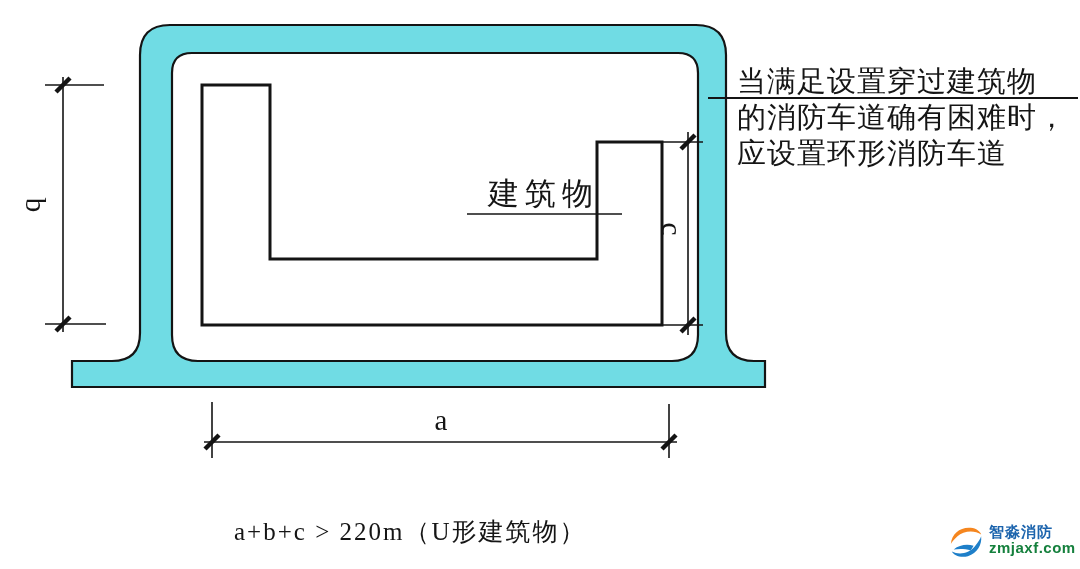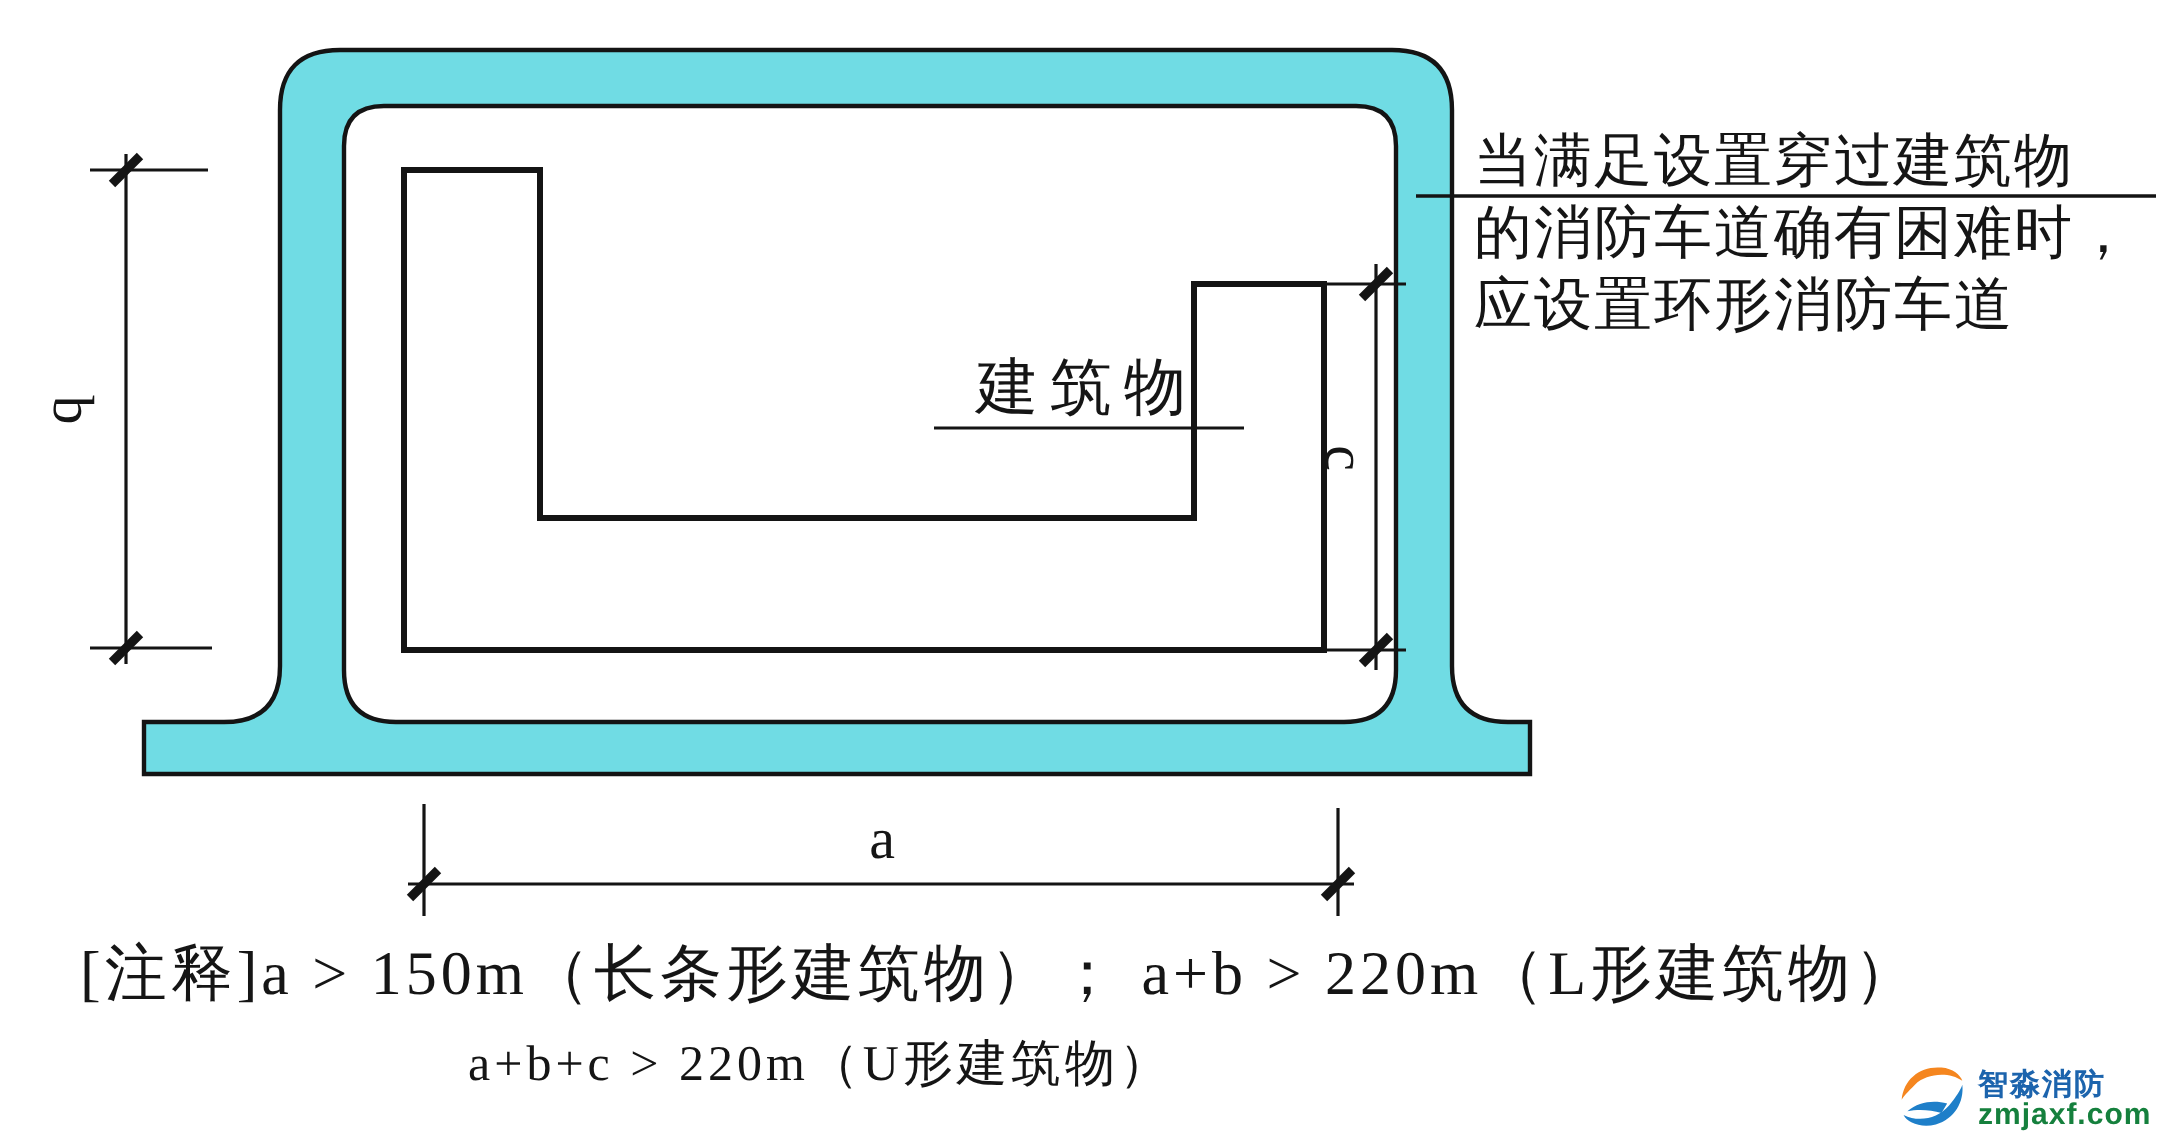--- a/index.html
+++ b/index.html
@@ -19,21 +19,21 @@
   }
   .building-label{
     left:488px;top:173px;font-size:31px;letter-spacing:6px;white-space:nowrap;
   }
   .dim-label{font-size:29px;font-style:normal;}
   .dim-a{left:426px;top:404px;width:30px;text-align:center;}
   .dim-b{left:20px;top:190px;width:34px;height:30px;text-align:center;transform:rotate(90deg);}
   .dim-c{left:656px;top:214px;width:34px;height:30px;text-align:center;transform:rotate(90deg);}
   .note1{left:40px;top:466px;font-size:31px;letter-spacing:2px;white-space:nowrap;}
   .note2{left:234px;top:515px;font-size:25px;letter-spacing:2px;white-space:nowrap;}
-  .logo{left:948px;top:524px;width:130px;height:42px;display:flex;align-items:flex-end;gap:5px;
+  .logo{left:948px;top:524px;width:130px;height:42px;display:flex;align-items:flex-start;gap:5px;
         font-family:"Liberation Sans","DejaVu Sans",sans-serif;}
   .logo-texts{display:flex;flex-direction:column;line-height:1.05;}
   .logo-name{font-size:15px;font-weight:bold;color:#1c64ad;letter-spacing:1px;}
   .logo-domain{font-size:15px;font-weight:bold;color:#15803d;letter-spacing:0.5px;}
 </style>
 </head>
 <body>
 
 <div id="stage">
 
@@ -87,21 +87,20 @@
   <div class="abs cjk dim-label dim-a">a</div>
   <div class="abs cjk dim-label dim-b">b</div>
   <div class="abs cjk dim-label dim-c">c</div>
 
   <div class="abs cjk annotation">
     <div>当满足设置穿过建筑物</div>
     <div>的消防车道确有困难时，</div>
     <div>应设置环形消防车道</div>
   </div>
 
-  <div class="abs cjk note1">[注释]a &gt; 150m（长条形建筑物）； a+b &gt; 220m（L形建筑物）</div>
   <div class="abs cjk note2">a+b+c &gt; 220m（U形建筑物）</div>
 
   <div class="abs logo">
     <span style="display:inline-block;width:36px;height:36px;">
       <svg width="36" height="36" viewBox="0 0 38 38">
         <path fill="#f5861f" d="M3,21 C4,10 13,3 24,4 C30,4.5 34,8 35,11 C28,6 16,7 10,13 C6,17 4,19 3,21 Z"></path>
         <path fill="#1e7fc9" d="M35,13 C36,22 31,31 21,34 C13,36 6,33 4,29 C12,33 22,31 28,24 C32,19 34,16 35,13 Z"></path>
         <path fill="#1e7fc9" d="M6,27 C12,22 20,21 27,23 L24,28 C18,26 11,26 6,27 Z"></path>
       </svg>
     </span>

